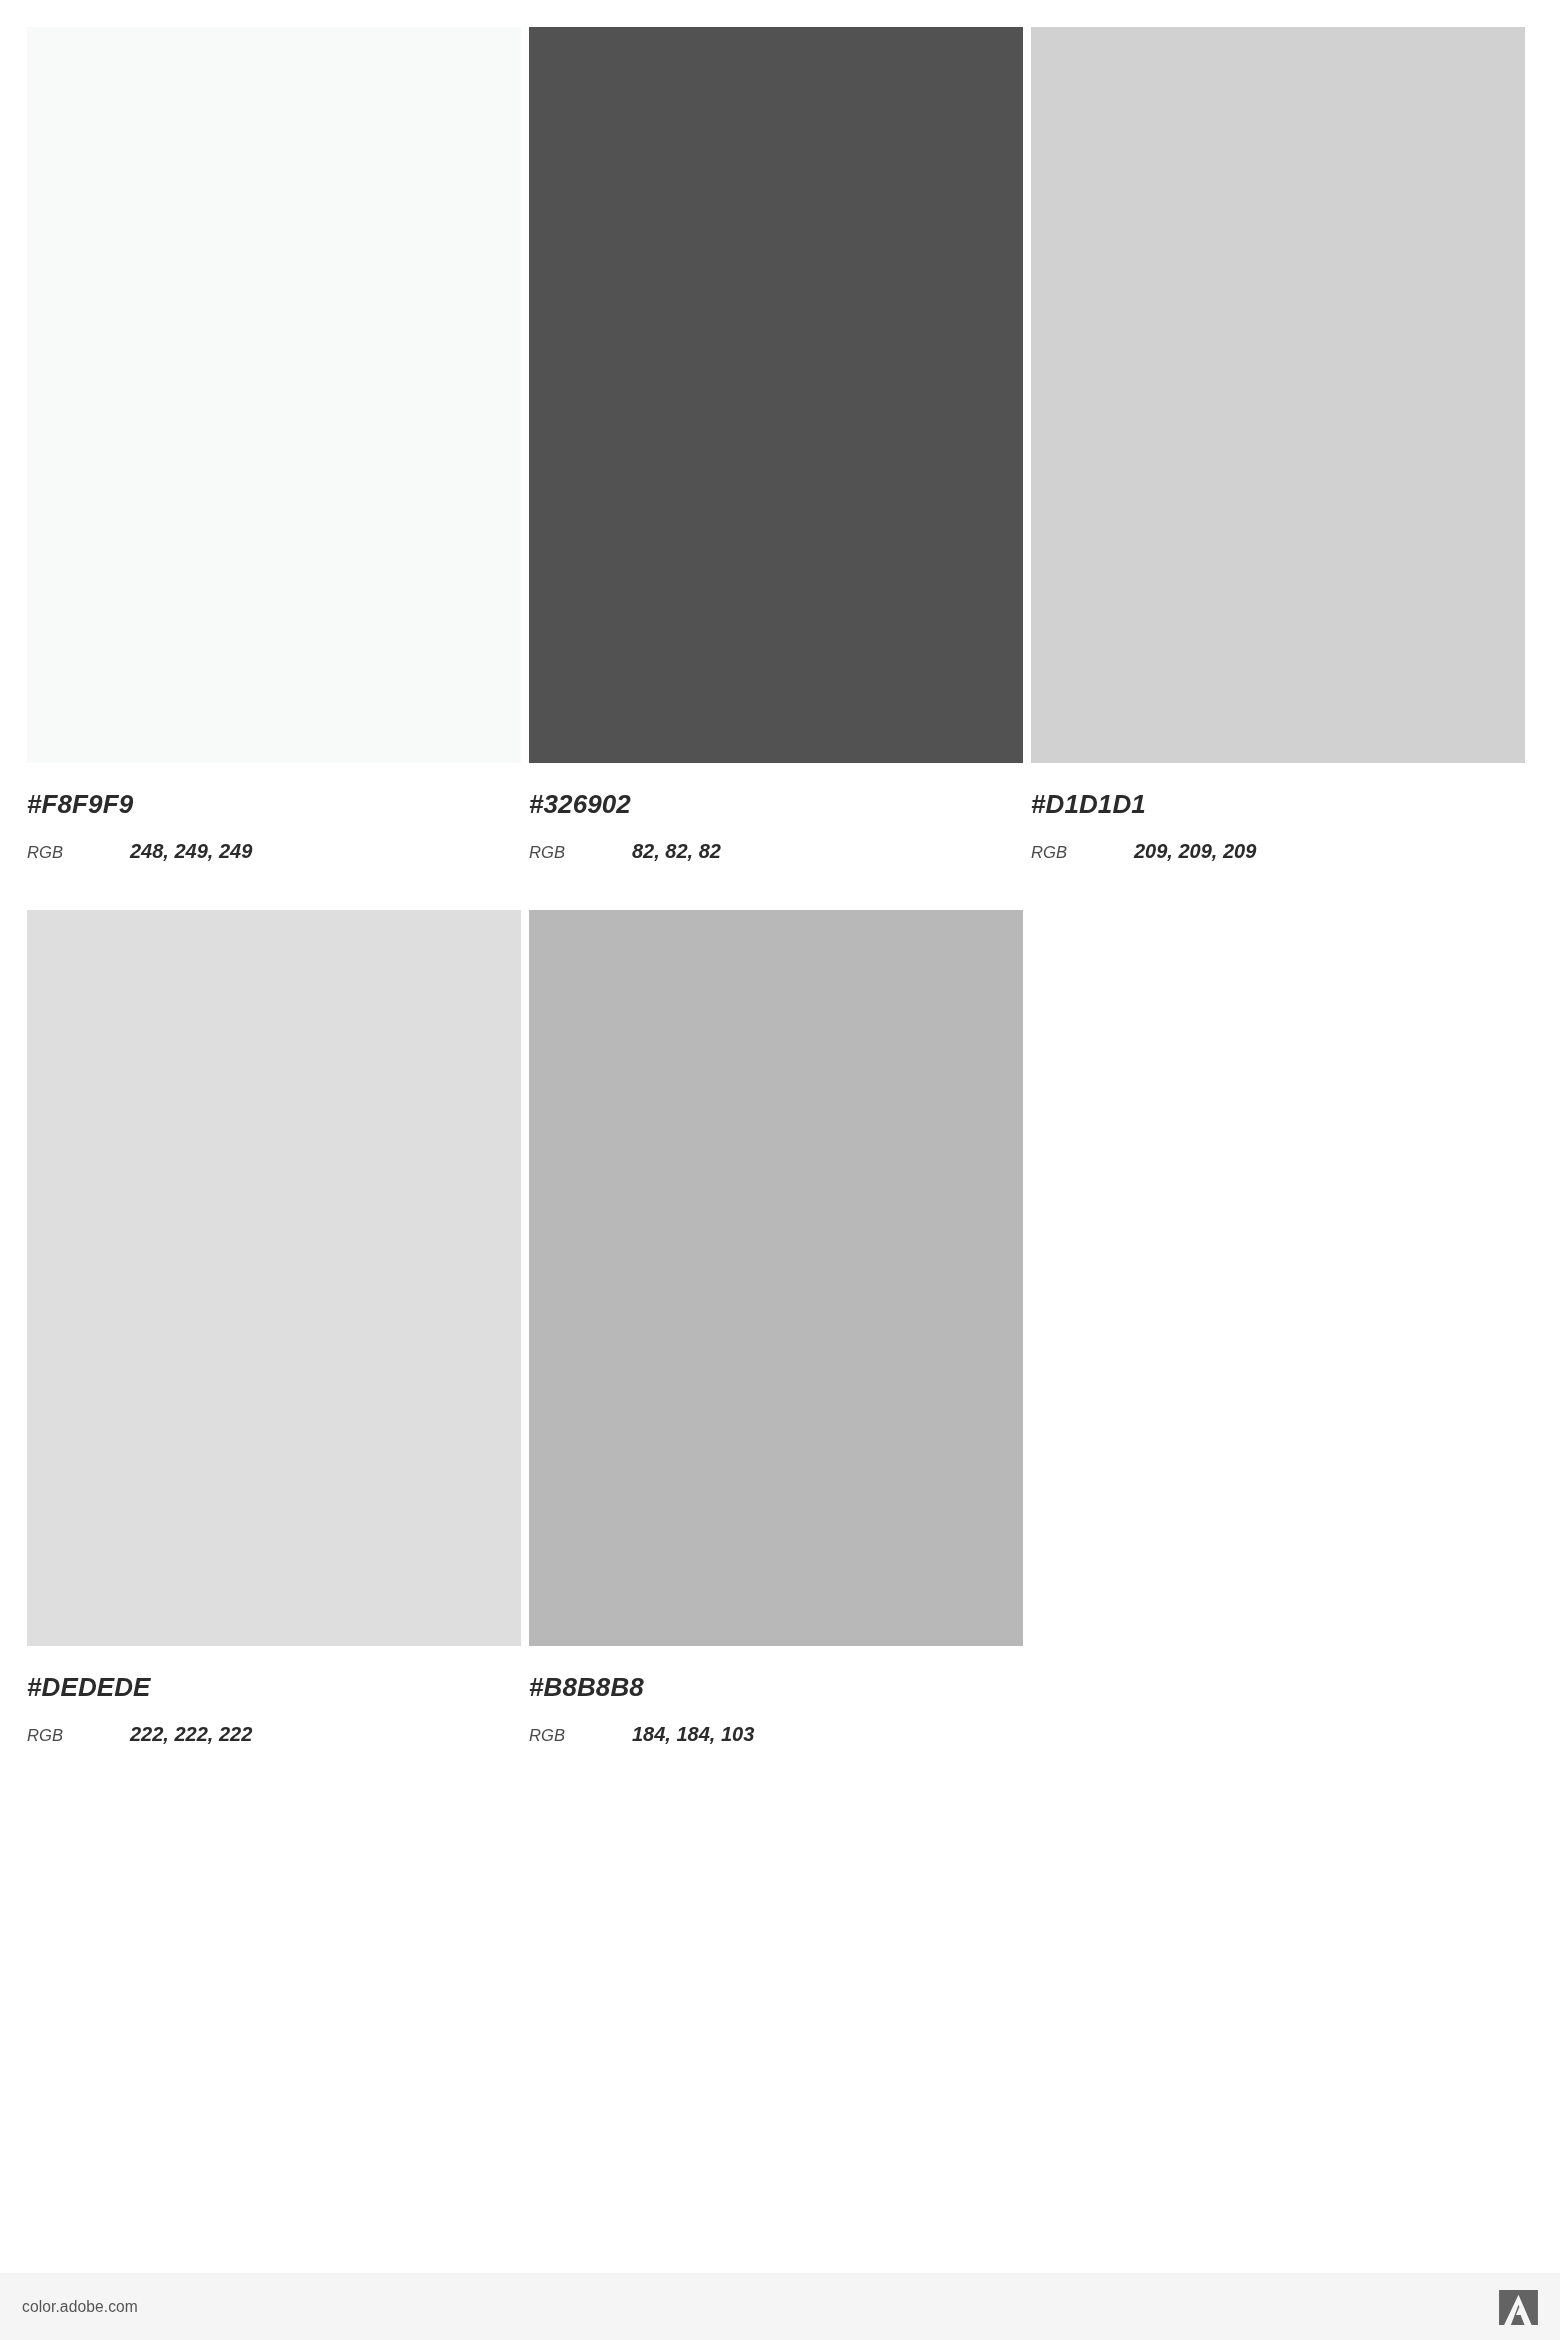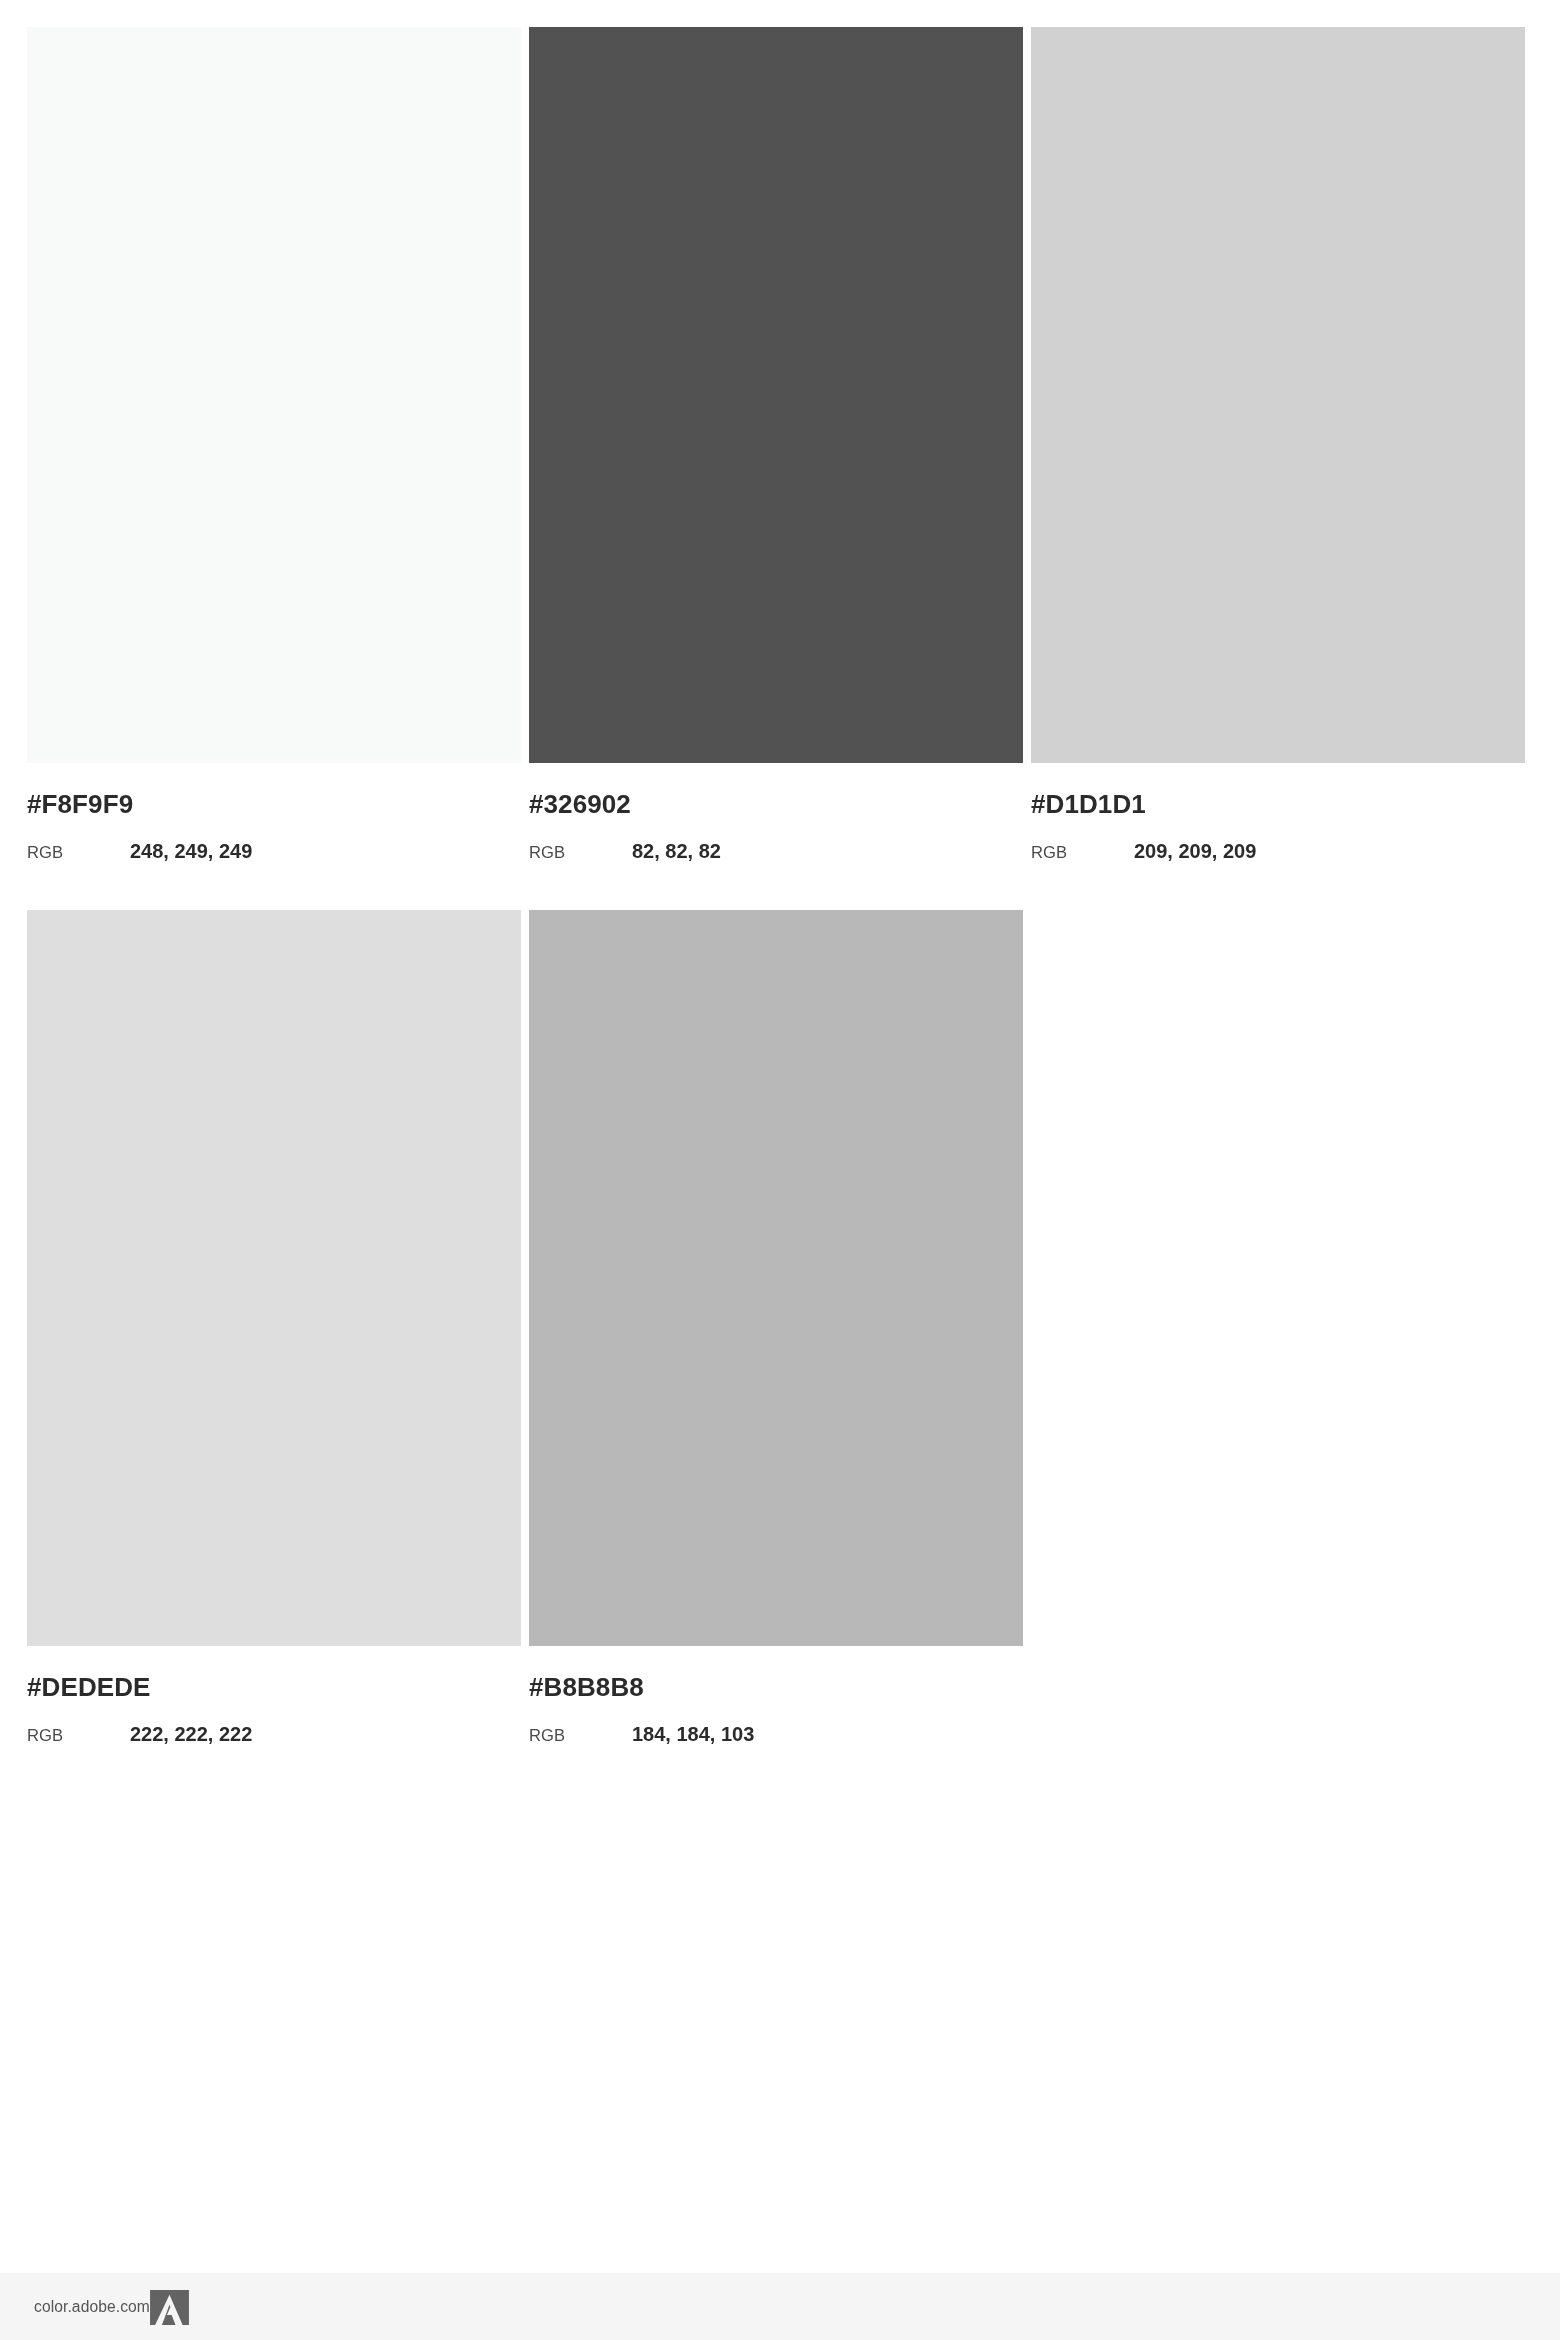--- a/index.html
+++ b/index.html
@@ -22,20 +22,21 @@
 
   
   .palette {
     position: absolute;
     left: 27px;
     top: 27px;
     width: 1506px;
     display: flex;
     flex-wrap: wrap;
     gap: 0;
+    font-style: italic;
   }
 
   .swatch-cell {
     width: 502px;
     padding-right: 7.8px;
     margin-bottom: 47px;
   }
 
   .swatch-chip {
     width: 100%;
@@ -82,21 +83,22 @@
   
   .footer {
     position: absolute;
     left: 0;
     bottom: 0;
     width: 1560px;
     height: 68px;
     background: #f5f5f5;
     display: flex;
     align-items: center;
-    padding: 0 34px;
+    justify-content: space-between;
+    padding: 0 22px;
   }
 
   .footer-url {
     font-size: 15.6px;
     color: #555555;
     letter-spacing: 0.1px;
   }
 
   .adobe-logo {
     width: 39px;

